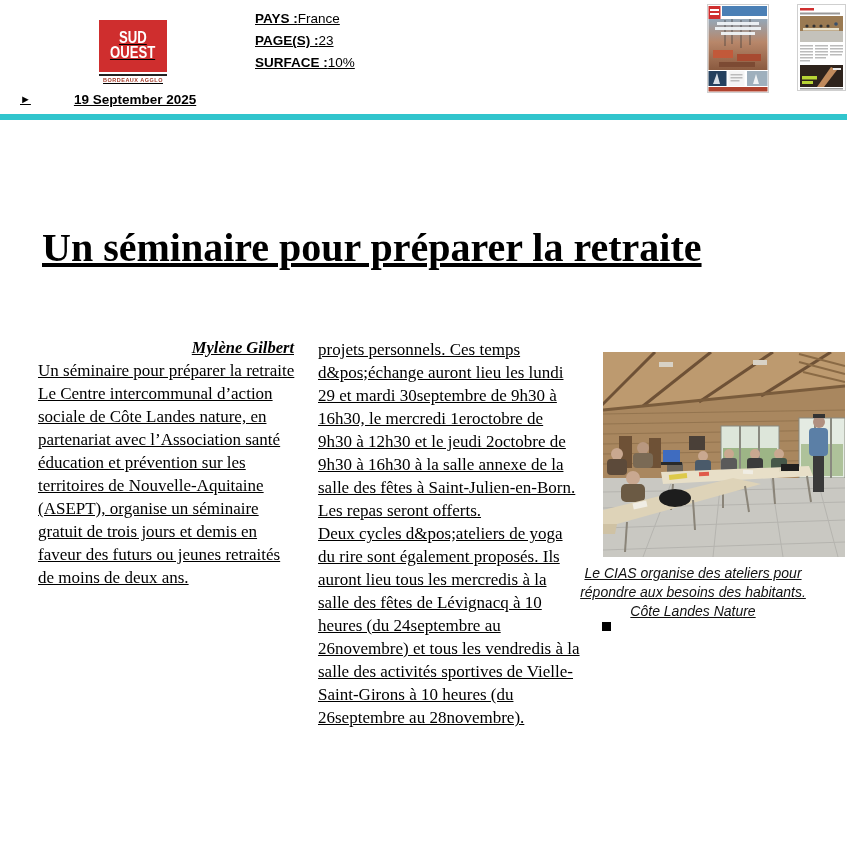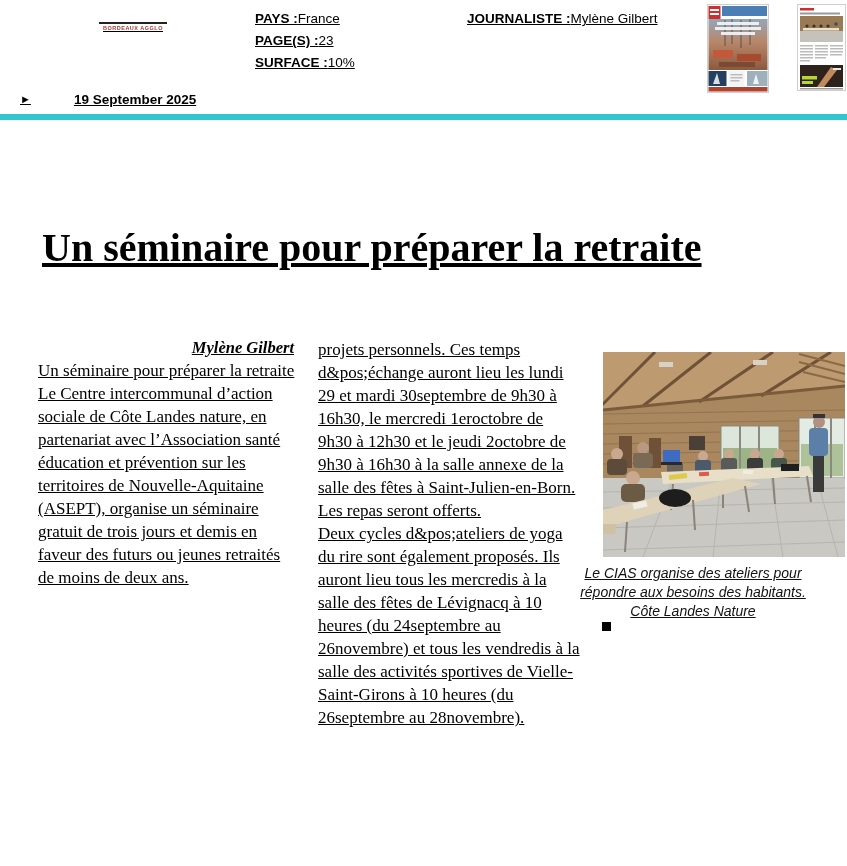--- a/index.html
+++ b/index.html
@@ -37,31 +37,34 @@
   .byline{display:block;text-align:right;font-weight:700;font-style:italic;font-size:16.5px;line-height:23px;padding-right:6px;}
 
   .photo{left:603px;top:352px;width:242px;height:205px;}
   .caption{left:570px;top:564px;width:246px;text-align:center;font-style:italic;font-size:14px;line-height:19px;color:#111;}
   .endmark{left:602px;top:622px;width:9px;height:9px;background:#000;}
 </style>
 </head>
 <body>
 
 <div class="abs logo">
+  <div class="logo-box">
+    <span>SUD</span>
+    <span>OUEST</span>
+  </div>
   <div class="logo-edition">BORDEAUX AGGLO</div>
 </div>
 
 <div class="abs meta-col meta-col-1">
   <div class="meta-row"><b>PAYS :</b><span>France</span></div>
   <div class="meta-row"><b>PAGE(S) :</b><span>23</span></div>
   <div class="meta-row"><b>SURFACE :</b><span>10%</span></div>
 </div>
 
 <div class="abs meta-col meta-col-2">
-  <div class="meta-row"><b>JOURNALISTE :</b><span>Mylène Gilbert</span></div>
 </div>
 
 <div class="abs thumb thumb1">
   <svg width="62" height="89" viewBox="0 0 62 89">
     <defs>
       <linearGradient id="g1" x1="0" y1="0" x2="0" y2="1">
         <stop offset="0" stop-color="#93a7b8"></stop>
           <stop offset="0.45" stop-color="#b8876a"></stop>
           <stop offset="1" stop-color="#8a5a3f"></stop>
       </linearGradient>

